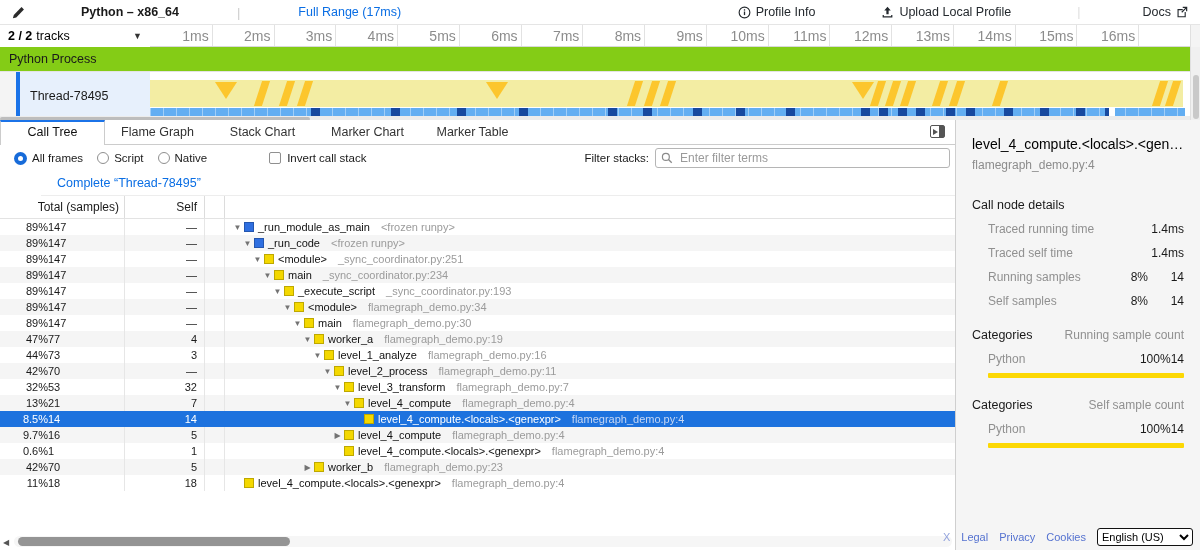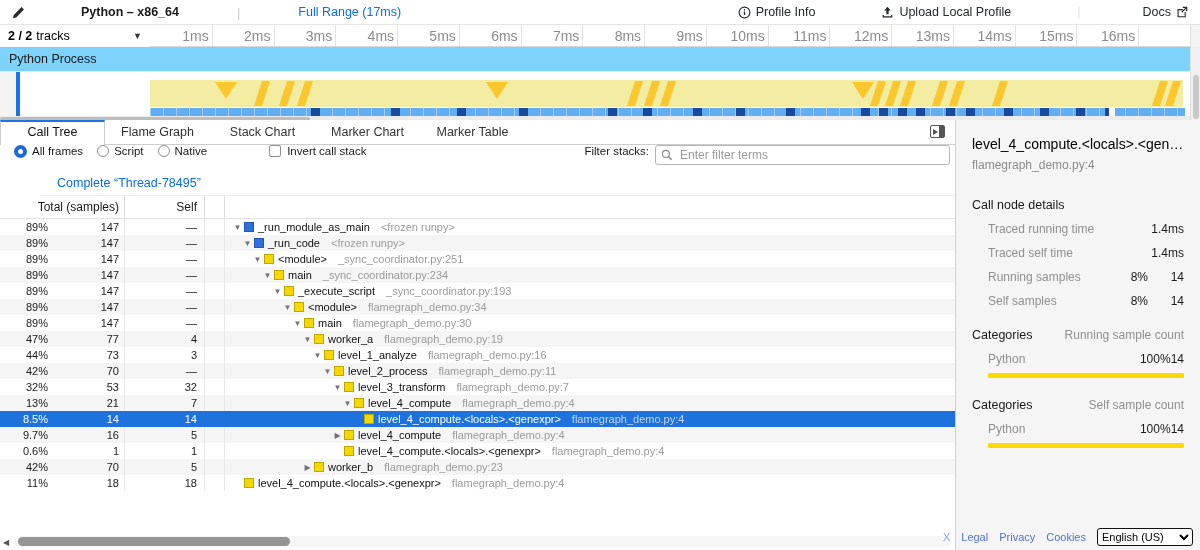--- a/index.html
+++ b/index.html
@@ -22,21 +22,21 @@
   .ruler { position:absolute; top:25px; left:0; width:1200px; height:22px; background:#fff; border-bottom:1px solid #d9d9d9; }
   .trackctl { position:absolute; left:0; top:0; width:150px; height:22px; display:flex; align-items:center; font-size:12.5px; cursor:pointer; }
   .trackctl .b { font-weight:bold; margin:0 4px 0 8px; }
   .trackctl .arr { position:absolute; right:8px; font-size:9px; color:#333; }
   .ticks { position:absolute; left:0; top:0; right:10px; bottom:0; }
   .tick { position:absolute; top:0; bottom:0; border-left:1px solid #e2e2e2; }
   .tick span { position:absolute; right:4px; top:3px; font-size:14px; color:#8c8c8c; white-space:nowrap; }
   .rulerend { position:absolute; right:0; top:0; width:10px; height:22px; background:#f4f4f4; border-left:1px solid #e0e0e0; }
 
   
-  .tracks { position:absolute; top:47px; left:0; width:1200px; height:73px; background:#7dd3fc; border-bottom:1px solid #b9b9b9; }
+  .tracks { position:absolute; top:47px; left:0; width:1200px; height:73px; background:#84cc16; border-bottom:1px solid #b9b9b9; }
   .procrow { position:absolute; top:0; left:0; width:1200px; height:25px; border-bottom:1px solid #e4e4e4;
              display:flex; align-items:center; font-size:12.5px; color:#1a1a1a; padding-left:9px; }
   .threadrow { position:absolute; top:25px; left:0; width:1200px; height:47px; background:#fff; }
   .threadrow .gutter { position:absolute; left:0; top:0; width:16px; height:47px; background:#f4f4f4; }
   .threadrow .accent { position:absolute; left:16px; top:0; width:4px; height:47px; background:#1b73e8; }
   .threadrow .tlabel { position:absolute; left:20px; top:0; width:130px; height:47px; background:#e7f0fc;
                        display:flex; align-items:center; padding-left:10px; font-size:12.5px; color:#1a1a1a; cursor:pointer; }
   .band { position:absolute; left:150px; top:8px; width:1033px; height:27px; background:#f3eda3; overflow:hidden; }
   .mk-tri { position:absolute; top:2px; width:0; height:0; border-left:11px solid transparent;
             border-right:11px solid transparent; border-top:17px solid #fcc62d; }
@@ -59,21 +59,21 @@
   .tab { width:105px; text-align:center; line-height:24px; font-size:12.5px; color:#333; cursor:pointer; }
   .tab.active { border-top:2px solid #1b73e8; border-left:1px solid #ccc; border-right:1px solid #ccc;
                 margin-bottom:-1px; background:#fff; line-height:21px; color:#111; }
   .sbtoggle { position:absolute; right:10px; top:5px; width:15px; height:13px; border:1px solid #555;
               border-radius:2px; cursor:pointer; }
   .sbtoggle .fillr { position:absolute; right:0; top:0; width:5px; height:11px; background:#555; }
   .sbtoggle .tri { position:absolute; left:2px; top:3px; width:0; height:0; border-top:3.5px solid transparent;
                    border-bottom:3.5px solid transparent; border-left:5px solid #555; }
 
   
-  .filters { position:relative; height:26px; display:flex; font-size:11.5px; color:#1a1a1a; }
+  .filters { position:relative; height:26px; display:flex; align-items:center; font-size:11.5px; color:#1a1a1a; }
   .radio { width:12px; height:12px; border-radius:50%; border:1px solid #8f8f8f; background:#fff; margin:0 5px 0 14px; cursor:pointer; }
   .radio.on { border:none; background:#176bd9; position:relative; width:13px; height:13px; }
   .radio.on::after { content:""; position:absolute; left:4px; top:4px; width:5px; height:5px; border-radius:50%; background:#fff; }
   .chk { width:12px; height:12px; border:1px solid #8f8f8f; border-radius:2px; background:#fdfdfd; margin:0 6px 0 62px; cursor:pointer; }
   .filters .fspacer { flex:1; }
   .fslabel { color:#1a1a1a; margin-right:6px; }
   .finput { position:relative; width:295px; height:20px; margin-right:5px; }
   .finput input { width:100%; height:100%; border:1px solid #b5b5b5; border-radius:3px; padding:0 6px 0 24px;
                   font-size:12px; font-family:"Liberation Sans",sans-serif; color:#333; outline:none; }
   .finput input::placeholder { color:#9a9a9a; }
@@ -88,21 +88,21 @@
   .colhdr .h1 { width:125px; text-align:right; padding-right:5px; border-right:1px solid #dcdcdc; height:100%; line-height:23px; }
   .colhdr .h2 { width:80px; text-align:right; padding-right:7px; border-right:1px solid #dcdcdc; height:100%; line-height:23px; }
   .colhdr .h3 { width:20px; border-right:1px solid #dcdcdc; height:100%; }
 
   
   .rows { position:relative; }
   .trow { height:16px; display:flex; align-items:stretch; font-size:11px; cursor:pointer; }
   .trow.alt { background:#f5f5f5; }
   .trow.sel { background:#1d72de; }
   .cp { width:48px; text-align:right; line-height:16px; color:#1a1a1a; }
-  .ct { width:77px; text-align:right; padding-right:5px; line-height:16px; color:#1a1a1a; border-right:1px solid #e6e6e6; }
+  .ct { width:77px; text-align:left; padding-right:5px; line-height:16px; color:#1a1a1a; border-right:1px solid #e6e6e6; }
   .cs { width:80px; text-align:right; padding-right:7px; line-height:16px; color:#1a1a1a; border-right:1px solid #e6e6e6; }
   .csp { width:20px; border-right:1px solid #e6e6e6; }
   .trow.sel .cp, .trow.sel .ct, .trow.sel .cs { color:#fff; }
   .trow.sel .ct, .trow.sel .cs, .trow.sel .csp { border-right-color:transparent; }
   .ctree { display:flex; align-items:center; flex:1; overflow:hidden; white-space:nowrap; }
   .twisty { width:13px; font-size:8px; color:#737373; text-align:center; flex:0 0 13px; }
   .twisty.leaf { visibility:hidden; }
   .trow.sel .twisty { color:#fff; }
   .sq { width:10px; height:10px; flex:0 0 10px; margin-right:4px; border:1px solid rgba(0,0,0,.22); }
   .fn { color:#111; }
@@ -239,20 +239,23 @@
     <div class="rulerend"></div>
   </div>
 
   <div class="tracks">
     <div class="procrow">
       <span>Python Process</span>
     </div>
     <div class="threadrow">
       <div class="gutter"></div>
       <div class="accent"></div>
+      <div class="tlabel">
+        <span>Thread-78495</span>
+      </div>
       <div class="band">
           <div class="mk-tri" style="left: 65px;"></div>
           <div class="mk-tri" style="left: 336px;"></div>
           <div class="mk-tri" style="left: 702px;"></div>
           <div class="mk-slash" style="left: 108px;"></div>
           <div class="mk-slash" style="left: 133px;"></div>
           <div class="mk-slash" style="left: 151px;"></div>
           <div class="mk-slash" style="left: 481px;"></div>
           <div class="mk-slash" style="left: 498px;"></div>
           <div class="mk-slash" style="left: 514px;"></div>

